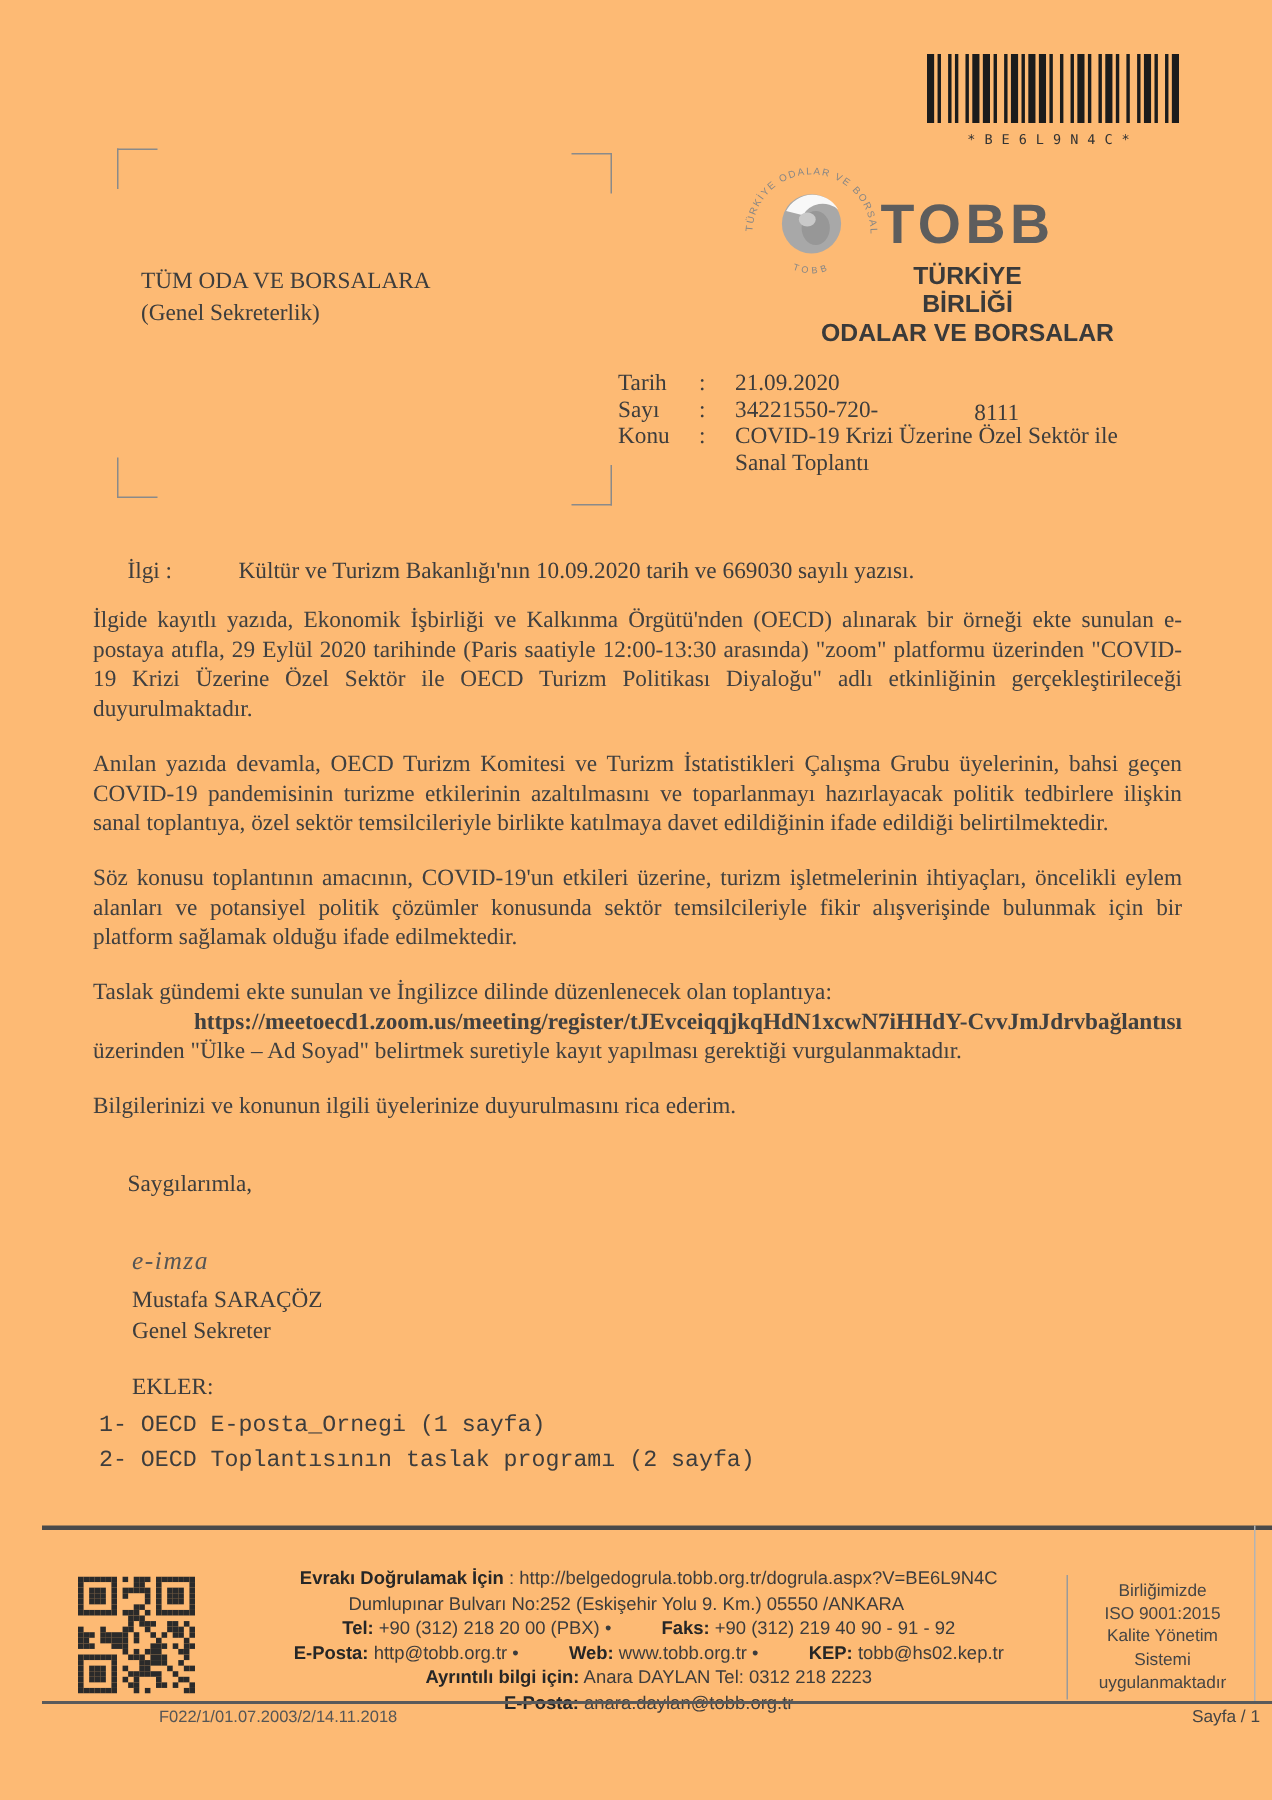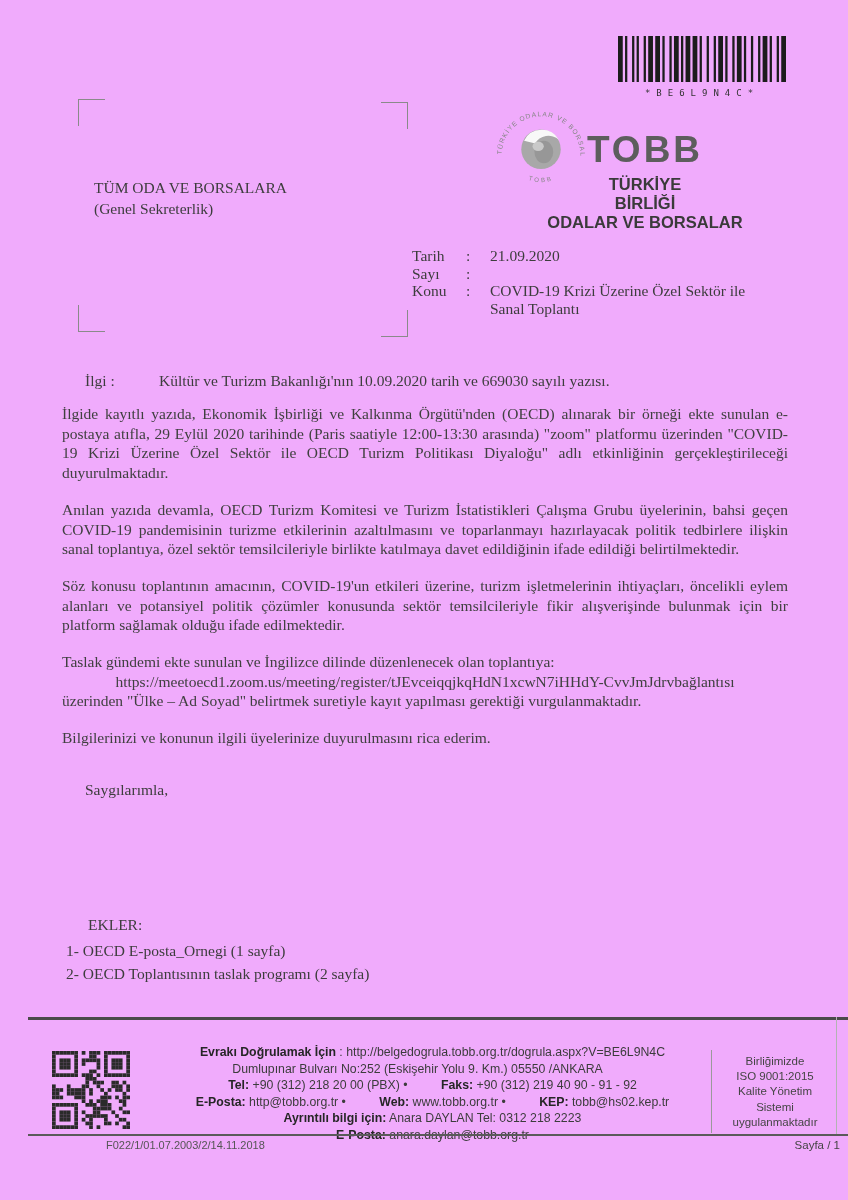--- a/index.html
+++ b/index.html
@@ -1,18 +1,18 @@
 <!DOCTYPE html>
 <html lang="tr"><head>
 <meta charset="utf-8">
 <style>
   html,body{margin:0;padding:0;background:#e8e8e8;}
   #page{
     position:relative;width:848px;height:1200px;margin:0 auto;
-    background:#f0abfc;overflow:hidden;
+    background:#fdba74;overflow:hidden;
     font-family:"Liberation Serif","DejaVu Serif",serif;
     color:#404040;
   }
   .abs{position:absolute;}
   
   #barcode-block{left:616px;top:36px;width:172px;text-align:center;}
   #barcode-value{margin-top:2px;font-family:"DejaVu Sans Mono",monospace;font-size:9px;letter-spacing:6px;color:#333;white-space:nowrap;}
   
   #seal{left:494px;top:105px;width:94px;height:94px;}
   #org-block{left:530px;top:131px;width:230px;text-align:center;color:#3a3a3a;}
@@ -30,31 +30,31 @@
   
   #meta{left:412px;top:247px;width:395px;font-size:15.5px;color:#3d3d3d;}
   .meta-row{display:grid;grid-template-columns:54px 24px 1fr;line-height:17.5px;}
   .meta-extra{display:inline-block;margin-left:64px;position:relative;top:2px;}
   .meta-val2{display:block;}
   
   #ilgi{left:85px;top:372px;width:700px;font-size:15.5px;color:#3d3d3d;}
   #ilgi-label{display:inline-block;width:74px;}
   #body{left:62px;top:404px;width:726px;font-size:15.5px;line-height:19.7px;text-align:justify;color:#404040;}
   #body p{margin:0 0 17px 0;}
-  .p4-link-line{display:flex;justify-content:center;white-space:nowrap;}
+  .p4-link-line{display:flex;justify-content:flex-end;white-space:nowrap;font-weight:bold;}
   
   #salutation{left:85px;top:781px;font-size:15.5px;color:#3d3d3d;}
   #signature{left:88px;top:831px;color:#3d3d3d;}
   #esign{font-style:italic;font-size:17px;letter-spacing:1px;color:#555;}
   #signer-name{font-size:15.5px;margin-top:7px;}
   #signer-title{font-size:15.5px;margin-top:3px;}
   
   #ekler{left:66px;top:916px;font-size:15.5px;color:#3d3d3d;}
   #ekler-heading{margin-left:22px;margin-bottom:5px;}
-  .ekler-item{line-height:23px;}
+  .ekler-item{line-height:23px;font-family:Liberation Mono, monospace;}
   #rule-top{left:28px;top:1017px;width:820px;height:3px;background:#4a4a4a;}
   #footer-notice{left:28px;top:1025px;width:820px;text-align:center;font-weight:bold;font-size:15px;color:#262626;}
   #qr{left:52px;top:1051px;width:78px;height:78px;}
   #footer-contact{left:135px;top:1044px;width:565px;text-align:center;
     font-family:"Liberation Sans","DejaVu Sans",sans-serif;font-size:12.3px;line-height:16.6px;color:#3c3c3c;}
   #footer-contact b{color:#262626;margin-left:30px;}
   #footer-divider{left:711px;top:1050px;width:1px;height:83px;background:#9a9a9a;}
   #iso-column{left:713px;top:1054px;width:124px;text-align:center;
     font-family:"Liberation Sans","DejaVu Sans",sans-serif;font-size:11.5px;line-height:15.2px;color:#454545;}
   #right-edge-line{left:836px;top:1017px;width:1px;height:119px;background:#b3b3b3;}
@@ -139,20 +139,21 @@
 
   <div class="abs" id="meta">
     <div class="meta-row">
       <span>Tarih</span>
       <span>:</span>
       <span>21.09.2020</span>
     </div>
     <div class="meta-row">
       <span>Sayı</span>
       <span>:</span>
+      <span><span>34221550-720-</span><span class="meta-extra">8111</span></span>
     </div>
     <div class="meta-row">
       <span>Konu</span>
       <span>:</span>
       <span><span>COVID-19 Krizi Üzerine Özel Sektör ile</span><span class="meta-val2">Sanal Toplantı</span></span>
     </div>
   </div>
 
   <div class="abs" id="ilgi">
     <span id="ilgi-label">İlgi :</span><span>Kültür ve Turizm Bakanlığı'nın 10.09.2020 tarih ve 669030 sayılı yazısı.</span>
@@ -167,20 +168,25 @@
       <span class="p4-link-line">
         <span>https://meetoecd1.zoom.us/meeting/register/tJEvceiqqjkqHdN1xcwN7iHHdY-CvvJmJdrv</span>
         <span>bağlantısı</span>
       </span>
       <span>üzerinden "Ülke – Ad Soyad" belirtmek suretiyle kayıt yapılması gerektiği vurgulanmaktadır.</span>
     </p>
     <p>Bilgilerinizi ve konunun ilgili üyelerinize duyurulmasını rica ederim.</p>
   </div>
 
   <div class="abs" id="salutation">Saygılarımla,</div>
+  <div class="abs" id="signature">
+    <div id="esign">e-imza</div>
+    <div id="signer-name">Mustafa SARAÇÖZ</div>
+    <div id="signer-title">Genel Sekreter</div>
+  </div>
 
   <div class="abs" id="ekler">
     <div id="ekler-heading">EKLER:</div>
     <div class="ekler-item">1- OECD E-posta_Ornegi (1 sayfa)</div>
     <div class="ekler-item">2- OECD Toplantısının taslak programı (2 sayfa)</div>
   </div>
 
   <div class="abs" id="rule-top"></div>
   <div class="abs" id="qr"><svg width="78" height="78" viewBox="0 0 84 84" fill="#2a2a2a">
         <rect x="0" y="0" width="4" height="4"></rect>

